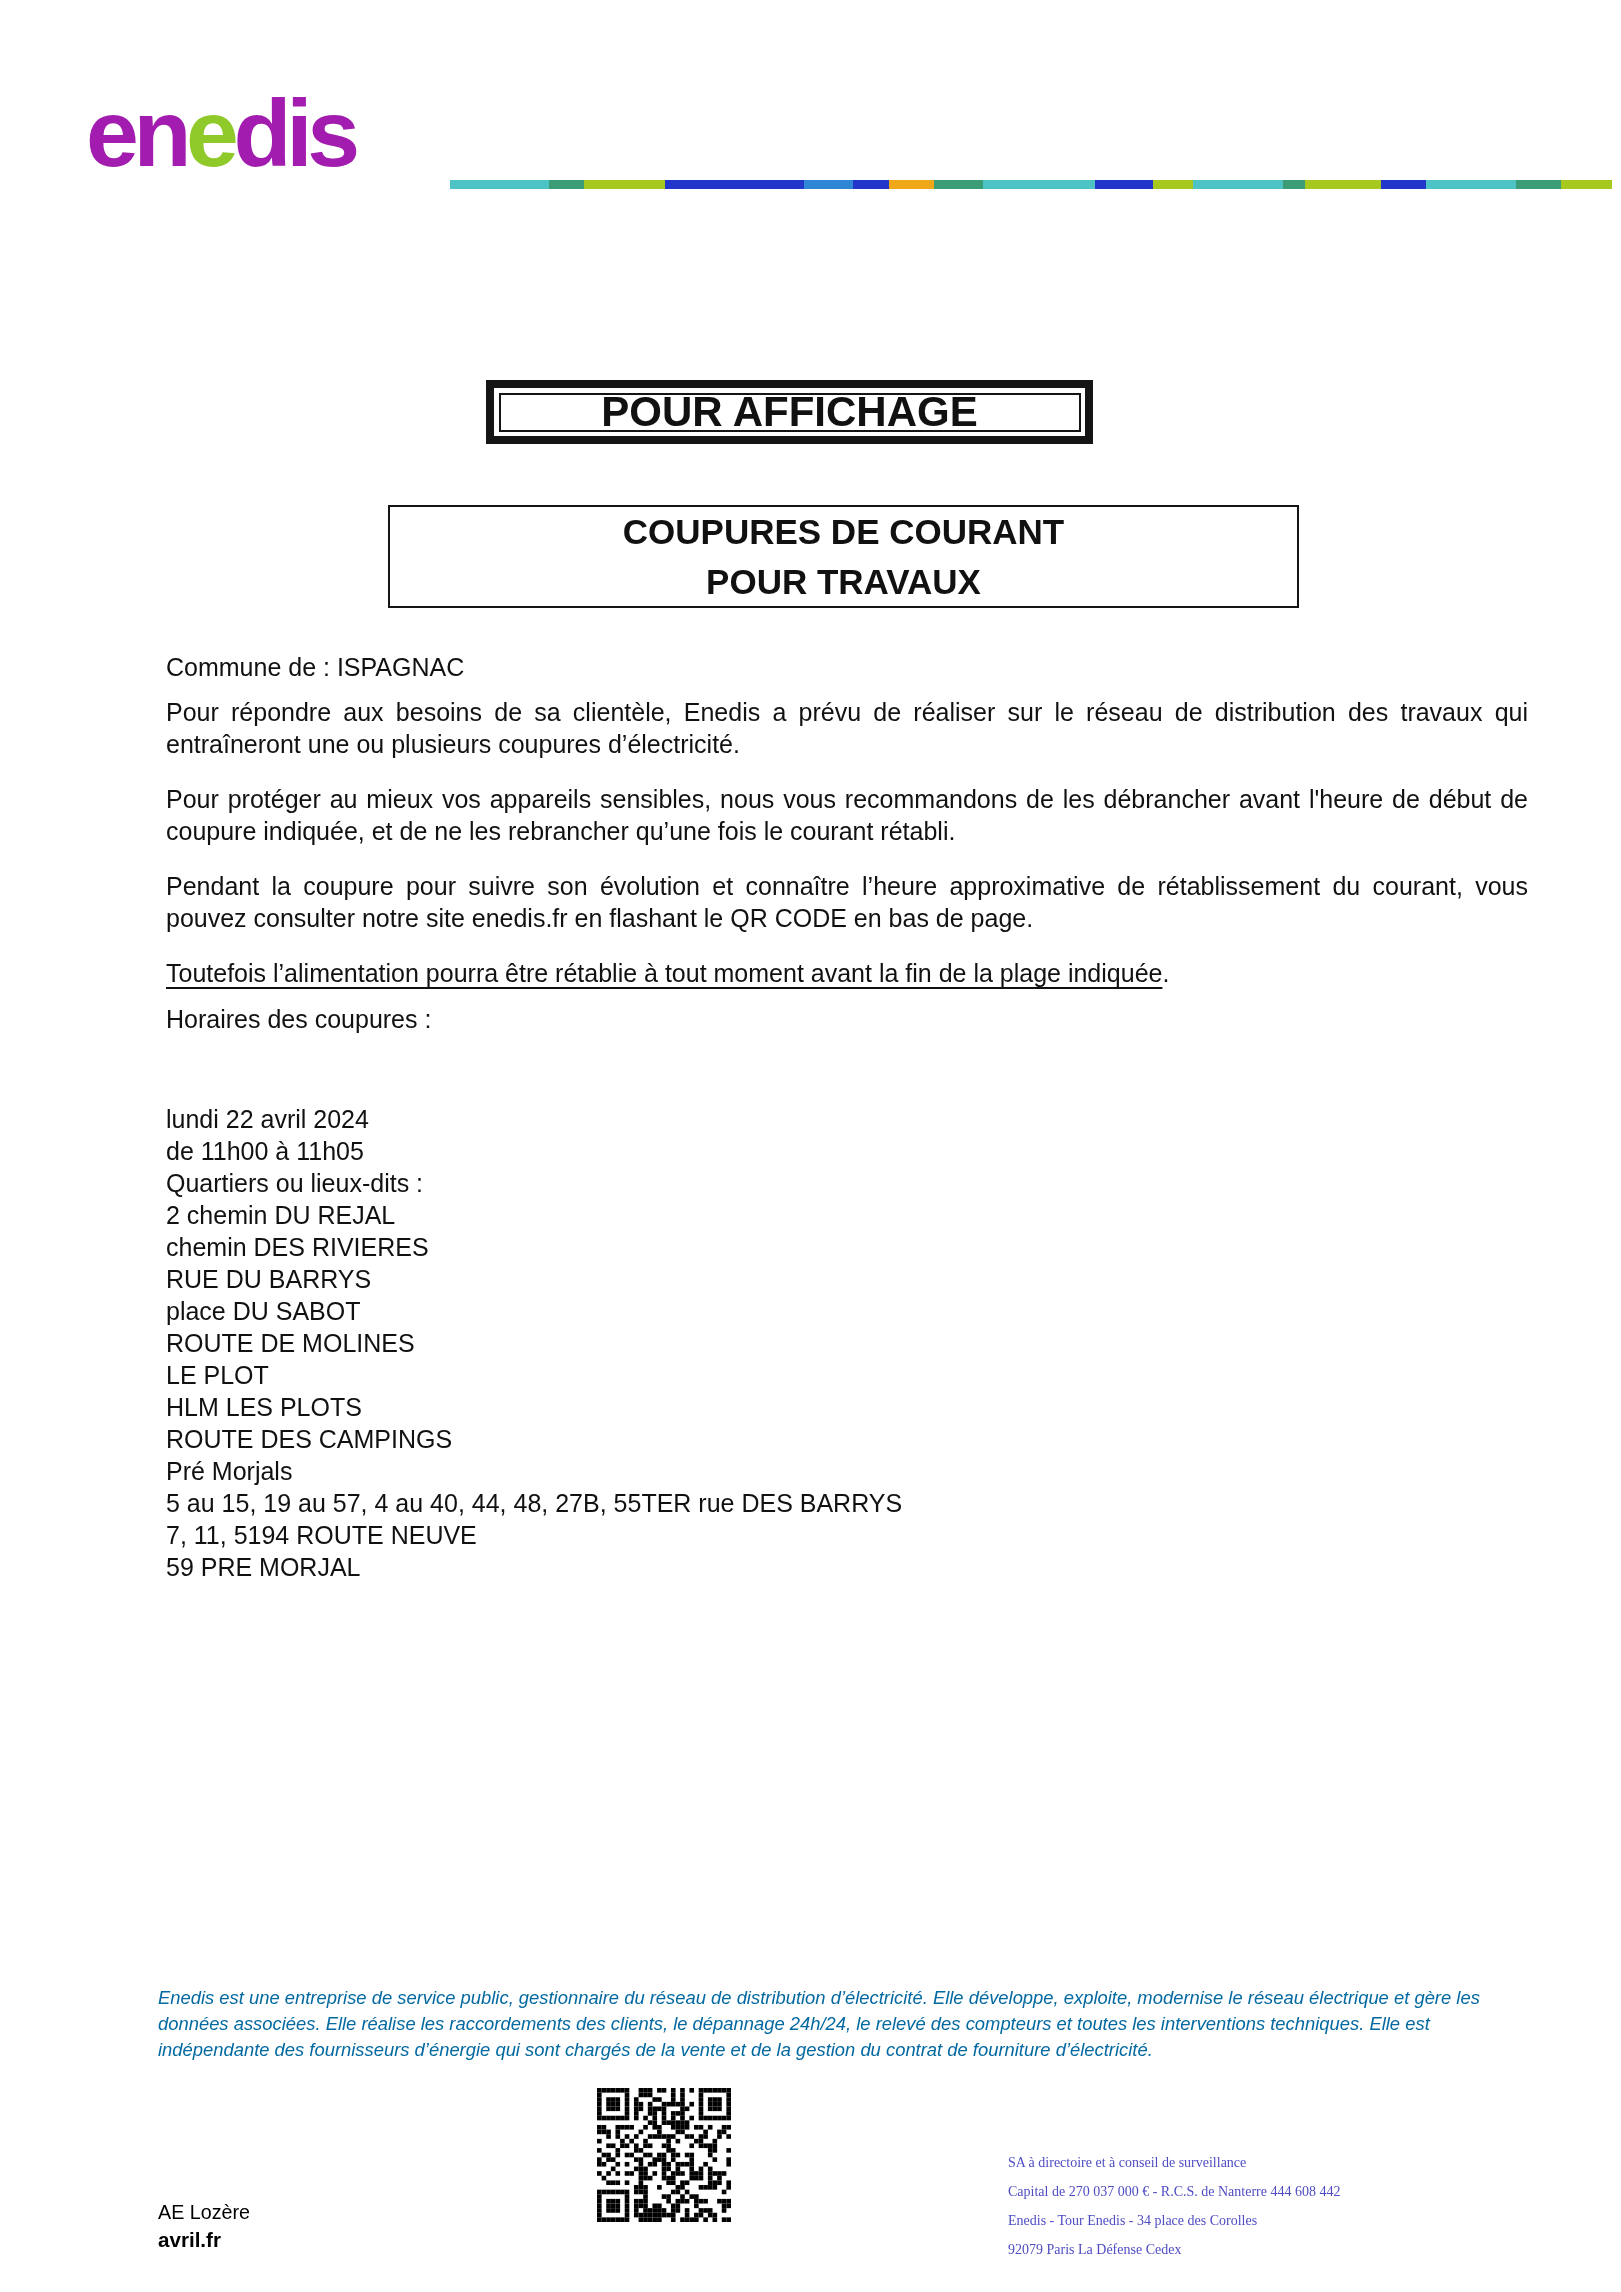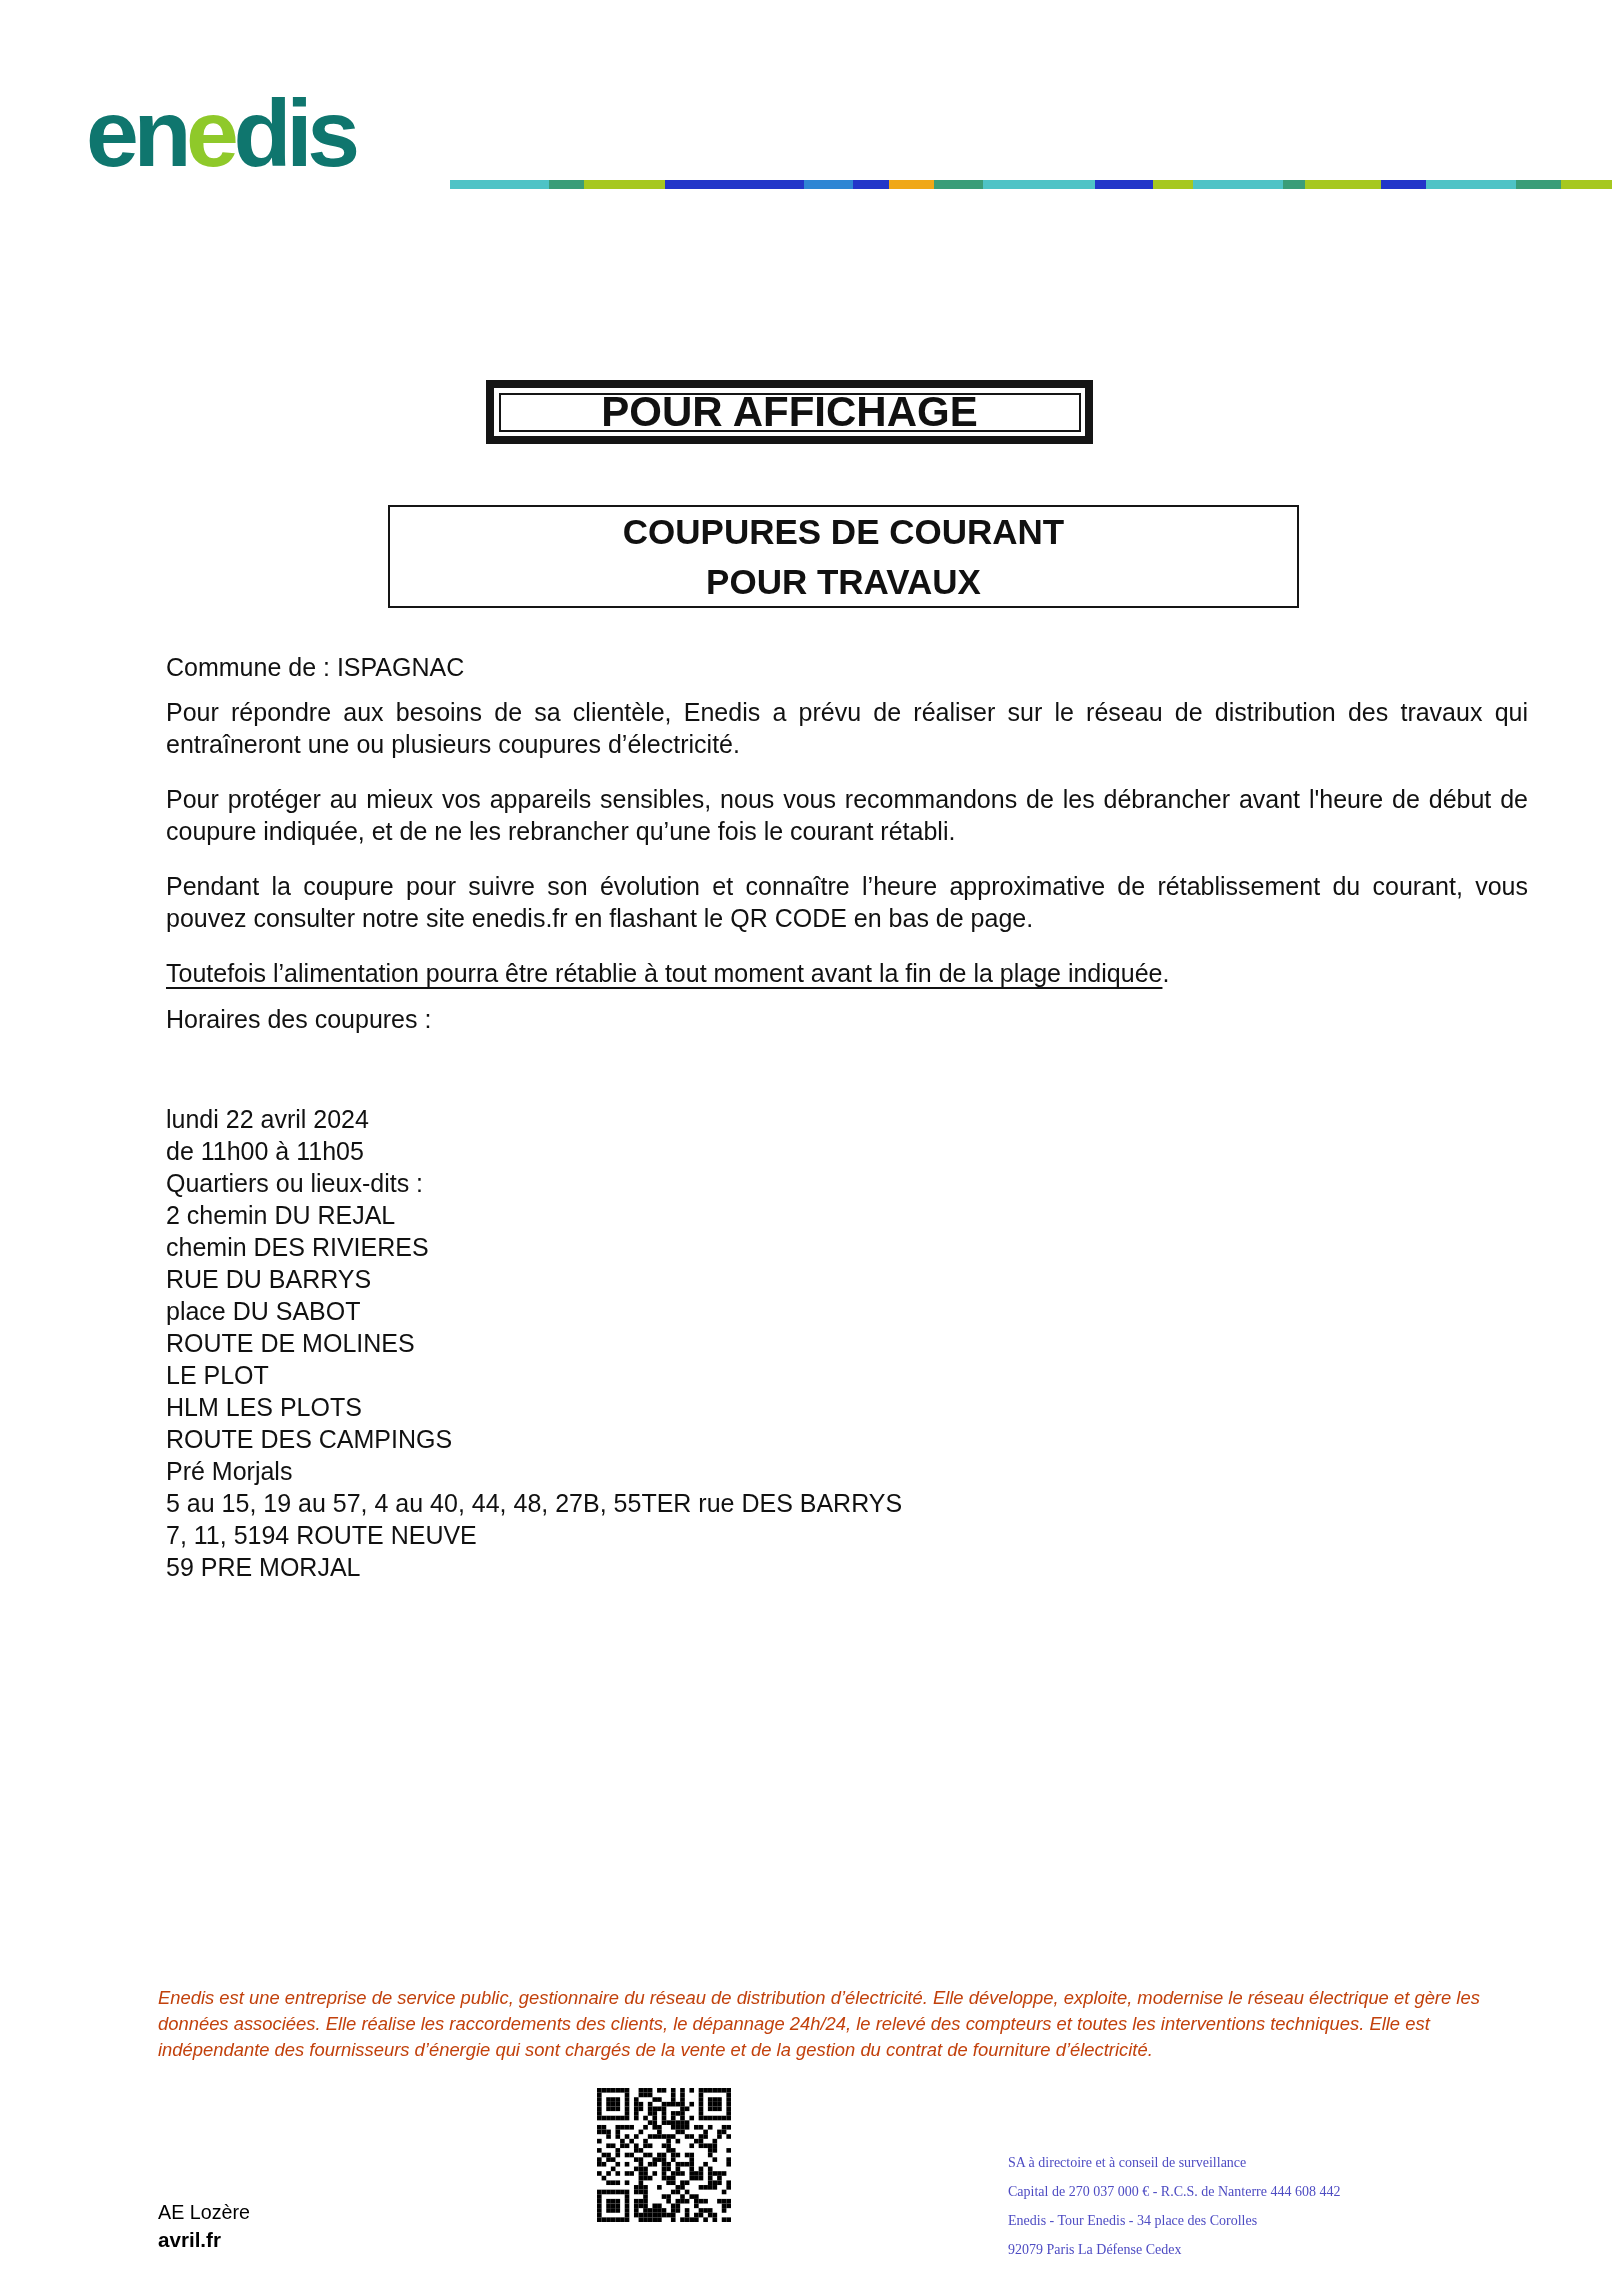--- a/index.html
+++ b/index.html
@@ -11,21 +11,21 @@
     font-family:"Liberation Sans", sans-serif;
     color:#111;
     overflow:hidden;
   }
   
   .logo{
     position:absolute;left:86px;top:86px;
     font-size:95px;font-weight:bold;letter-spacing:-5.4px;
     line-height:1;
   }
-  .logo .blue{color:#0f766e;}
+  .logo .blue{color:#a21caf;}
   .logo .green{color:#8fc92a;}
   .brand-line{
     position:absolute;left:450px;top:180px;width:1162px;height:9px;
     background:linear-gradient(to right,
       #4ec3c6 0 99px,#3a9d78 99px 134px,#a6c81f 134px 215px,
       #2236c9 215px 354px,#2e86d4 354px 403px,#2236c9 403px 439px,
       #f0a818 439px 484px,#3a9d78 484px 533px,#4ec3c6 533px 645px,
       #2236c9 645px 703px,#a6c81f 703px 743px,#4ec3c6 743px 833px,
       #3a9d78 833px 855px,#a6c81f 855px 931px,#2236c9 931px 976px,
       #4ec3c6 976px 1066px,#3a9d78 1066px 1111px,#a6c81f 1111px 1162px);
@@ -61,21 +61,21 @@
     text-decoration:underline;
     text-decoration-thickness:1.8px;
     text-underline-offset:4.5px;
   }
   .schedule{margin-top:68px;}
   .districts{margin-top:36px;}
   .streets p{margin:0;}
   
   .about{
     position:absolute;left:158px;top:1985px;width:1384px;
-    font-size:18.4px;line-height:26px;font-style:italic;color:#c2410c;
+    font-size:18.4px;line-height:26px;font-style:italic;color:#0369a1;
   }
   .qr{position:absolute;left:597px;top:2088px;width:134px;height:134px;}
   .qr svg{width:134px;height:134px;fill:#000;}
   .footer-left{
     position:absolute;left:158px;top:2199px;
     color:#000000;font-size:19.7px;line-height:27px;
   }
   .footer-left .site{font-weight:bold;font-size:20.6px;}
   .footer-right{
     position:absolute;left:1008px;top:2148px;

